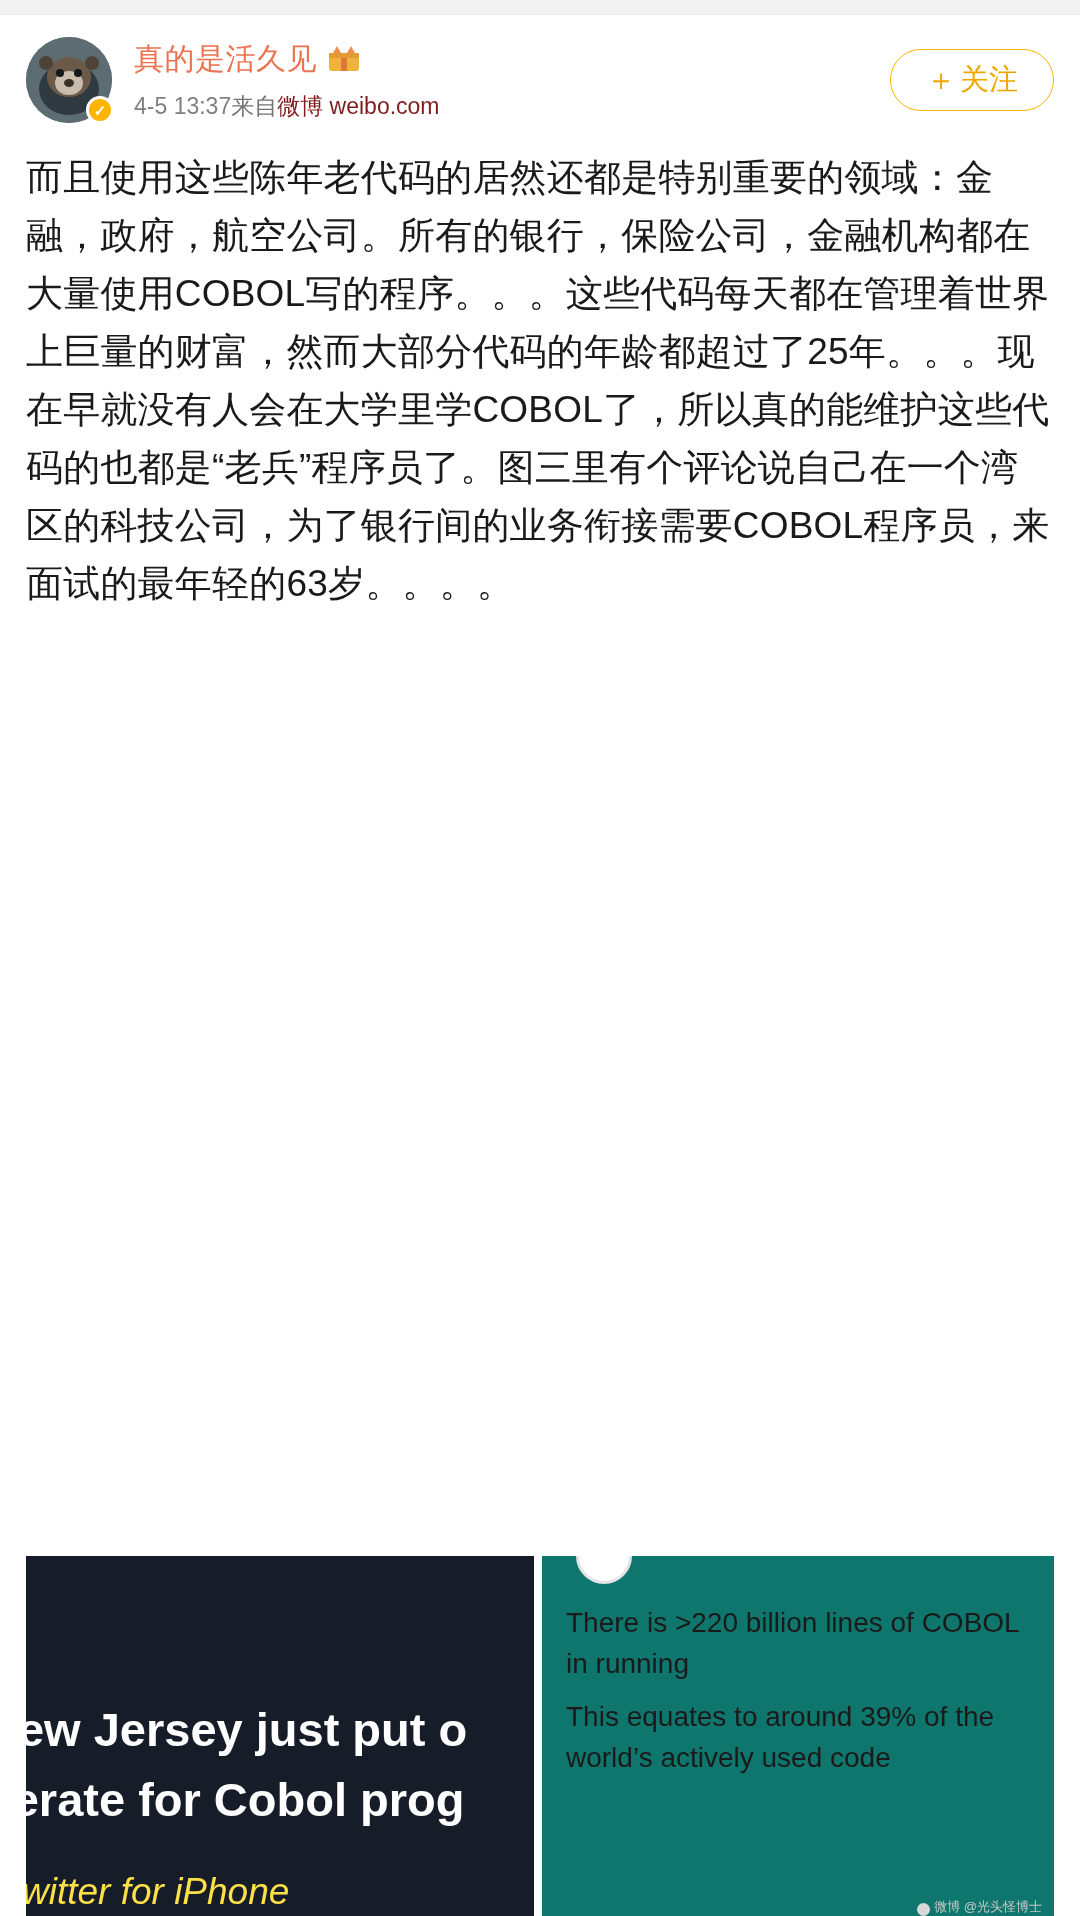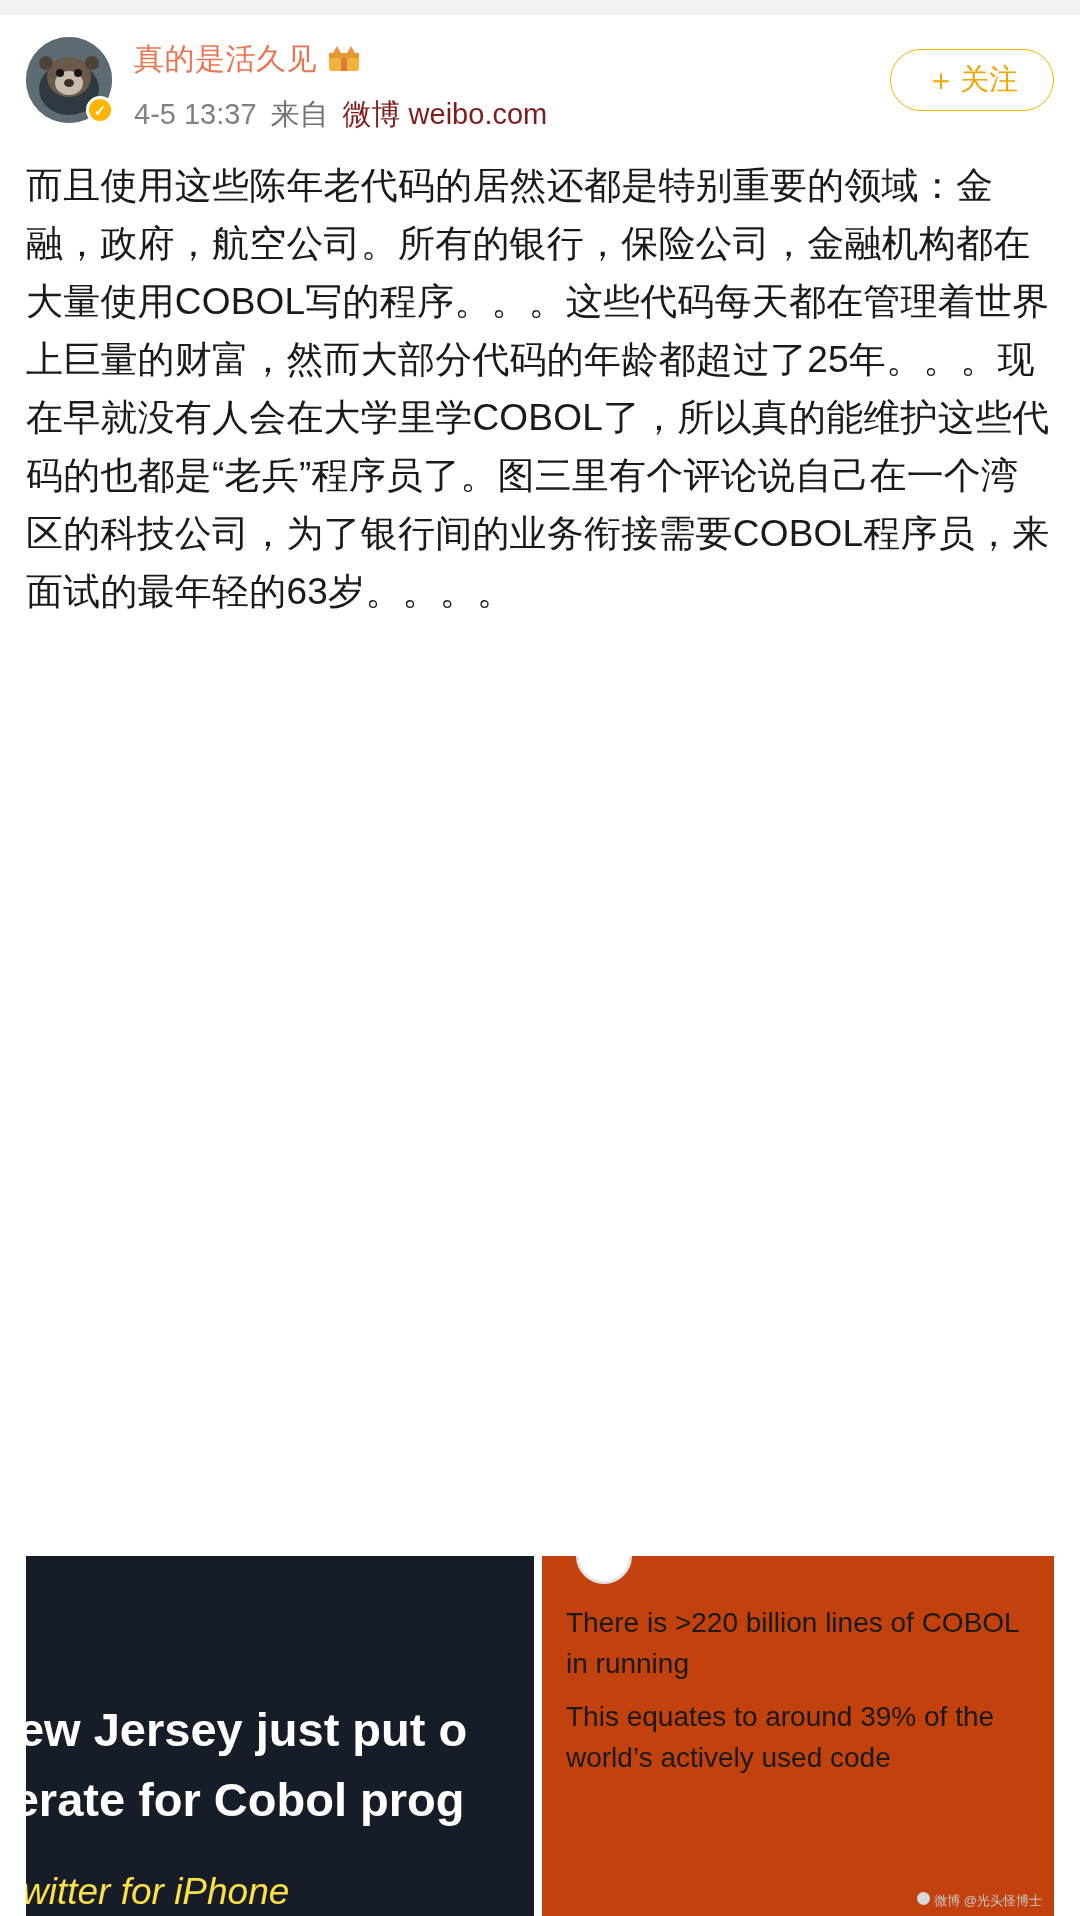--- a/index.html
+++ b/index.html
@@ -84,26 +84,25 @@
     font-size: 30px;
     line-height: 36px;
     letter-spacing: 0.5px;
   }
   .crown-icon {
     width: 34px;
     height: 30px;
     display: inline-block;
   }
   .meta-row {
-    margin-top: 20px;
+    margin-top: 12px;
     display: flex;
     align-items: baseline;
-    gap: 14px;
     color: #808080;
-    font-size: 29px;
+    font-size: 23px;
     line-height: 34px;
   }
   .meta-source-label { color: #737373; }
   .meta-source-link { color: #7f1d1d; }
   .follow-btn {
     position: absolute;
     right: 26px;
     top: 34px;
     width: 164px;
     height: 62px;
@@ -167,21 +166,21 @@
   .img-left .twitter-src {
     position: absolute;
     left: -4px;
     bottom: 3px;
     color: #fde047;
     font-size: 37px;
     white-space: nowrap;
     font-style: italic;
   }
   .img-right {
-    background: #c2410c;
+    background: #0f766e;
     color: #1a1a1a;
     padding: 0 10px 0 14px;
     box-sizing: border-box;
   }
   .img-right .ava-ghost {
     position: absolute;
     left: 34px;
     top: -28px;
     width: 56px;
     height: 56px;
@@ -194,25 +193,25 @@
     list-style: none;
     margin: 0;
     padding: 46px 0 0 10px;
     font-size: 28px;
     line-height: 41px;
   }
   .img-right li { margin-bottom: 12px; }
   .watermark {
     position: absolute;
     right: 12px;
-    bottom: 6px;
+    bottom: 0;
     font-size: 13px;
     color: #c8c8c8;
     display: flex;
-    align-items: flex-start;
+    align-items: flex-end;
     gap: 4px;
   }
   .wm-dot {
     width: 13px; height: 13px; border-radius: 50%;
     background: #d8d8d8; display: inline-block;
   }
 </style>
 </head>
 <body>
 

